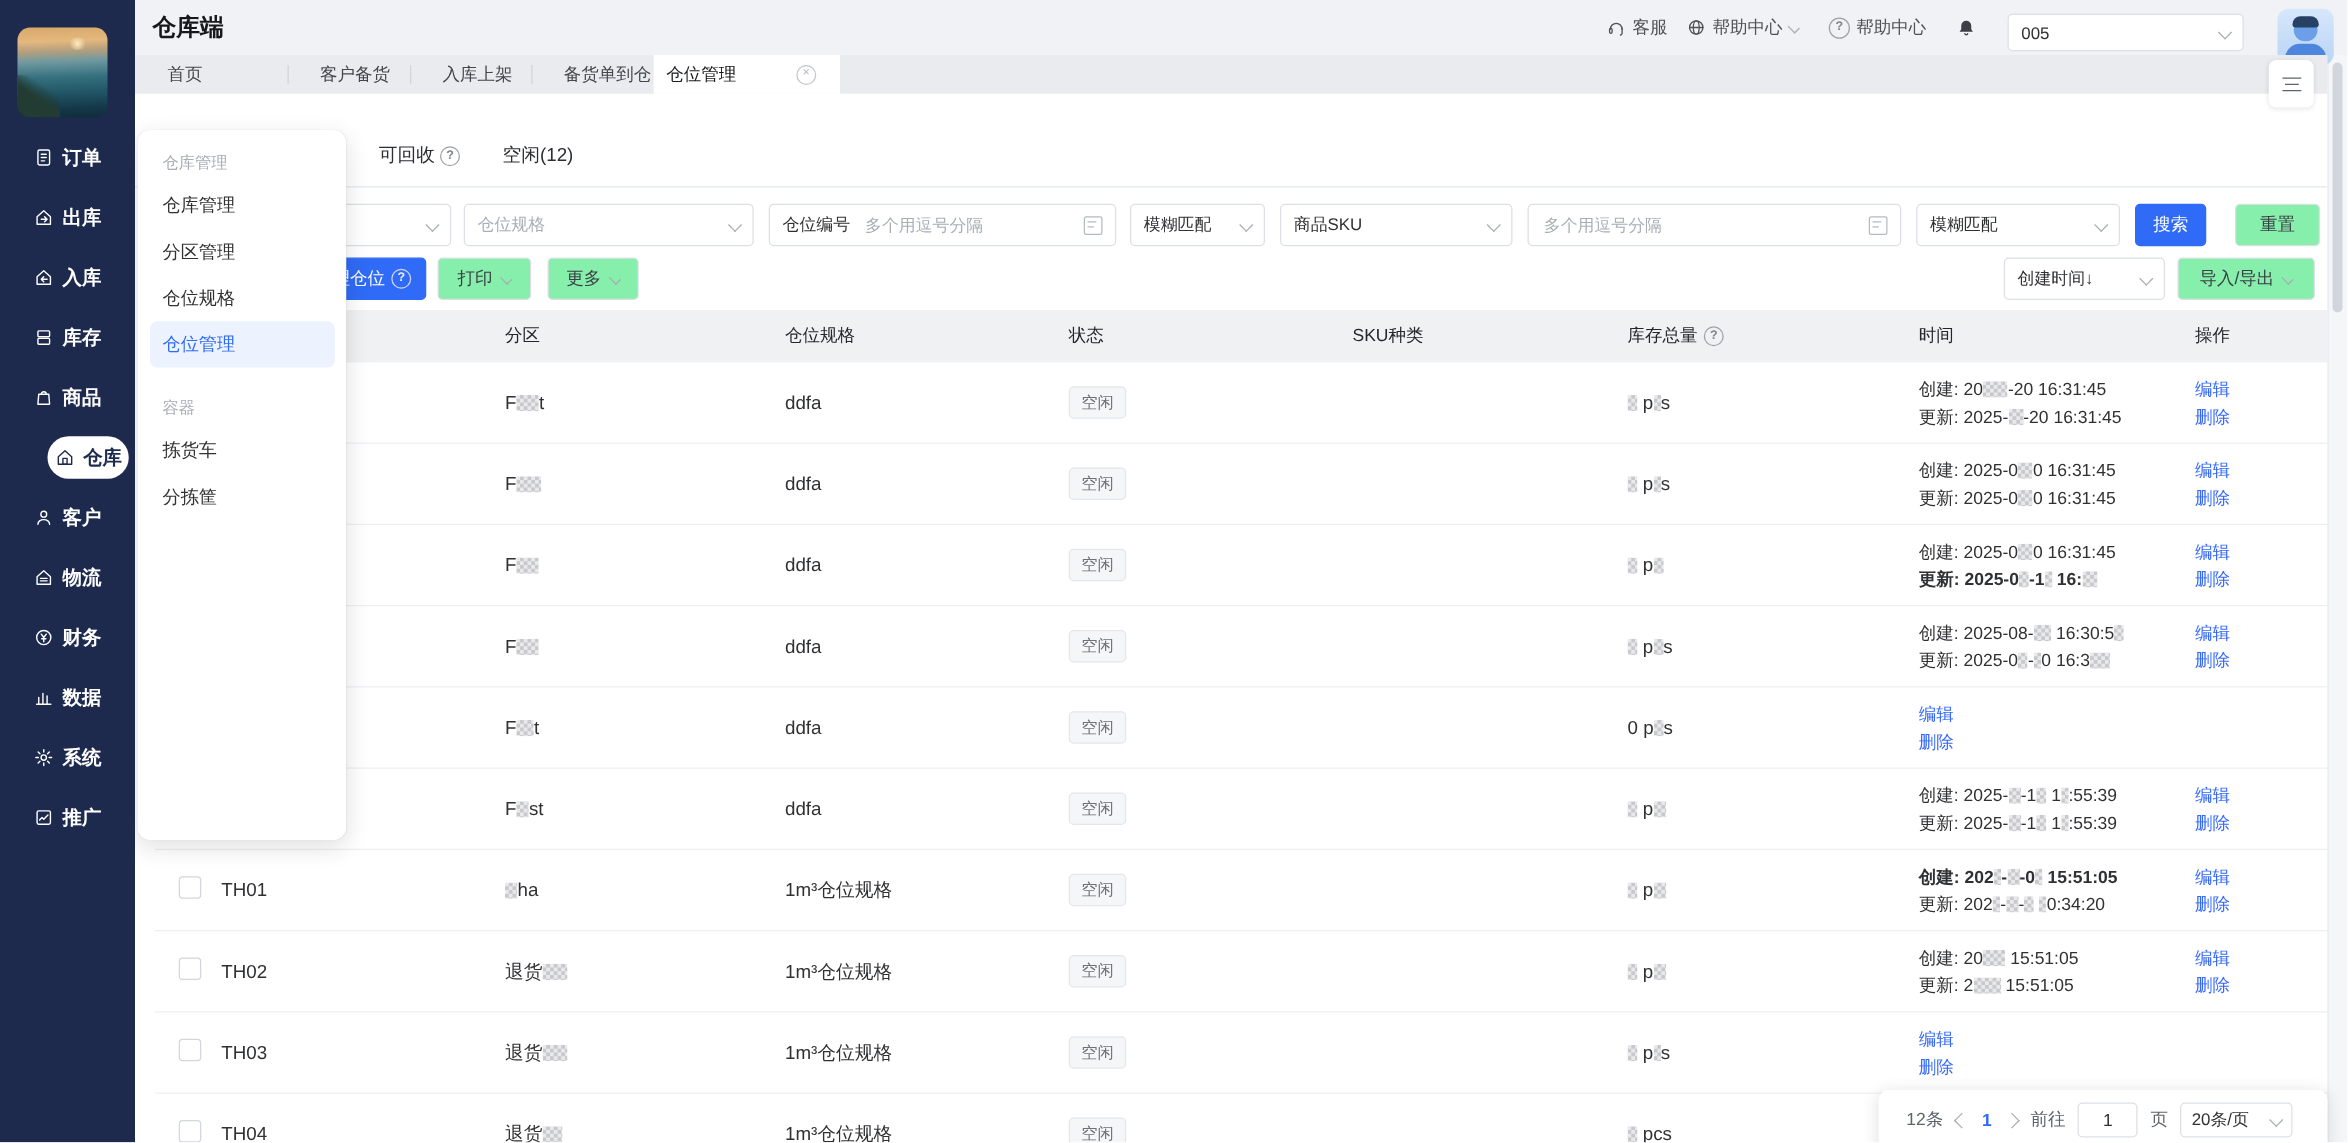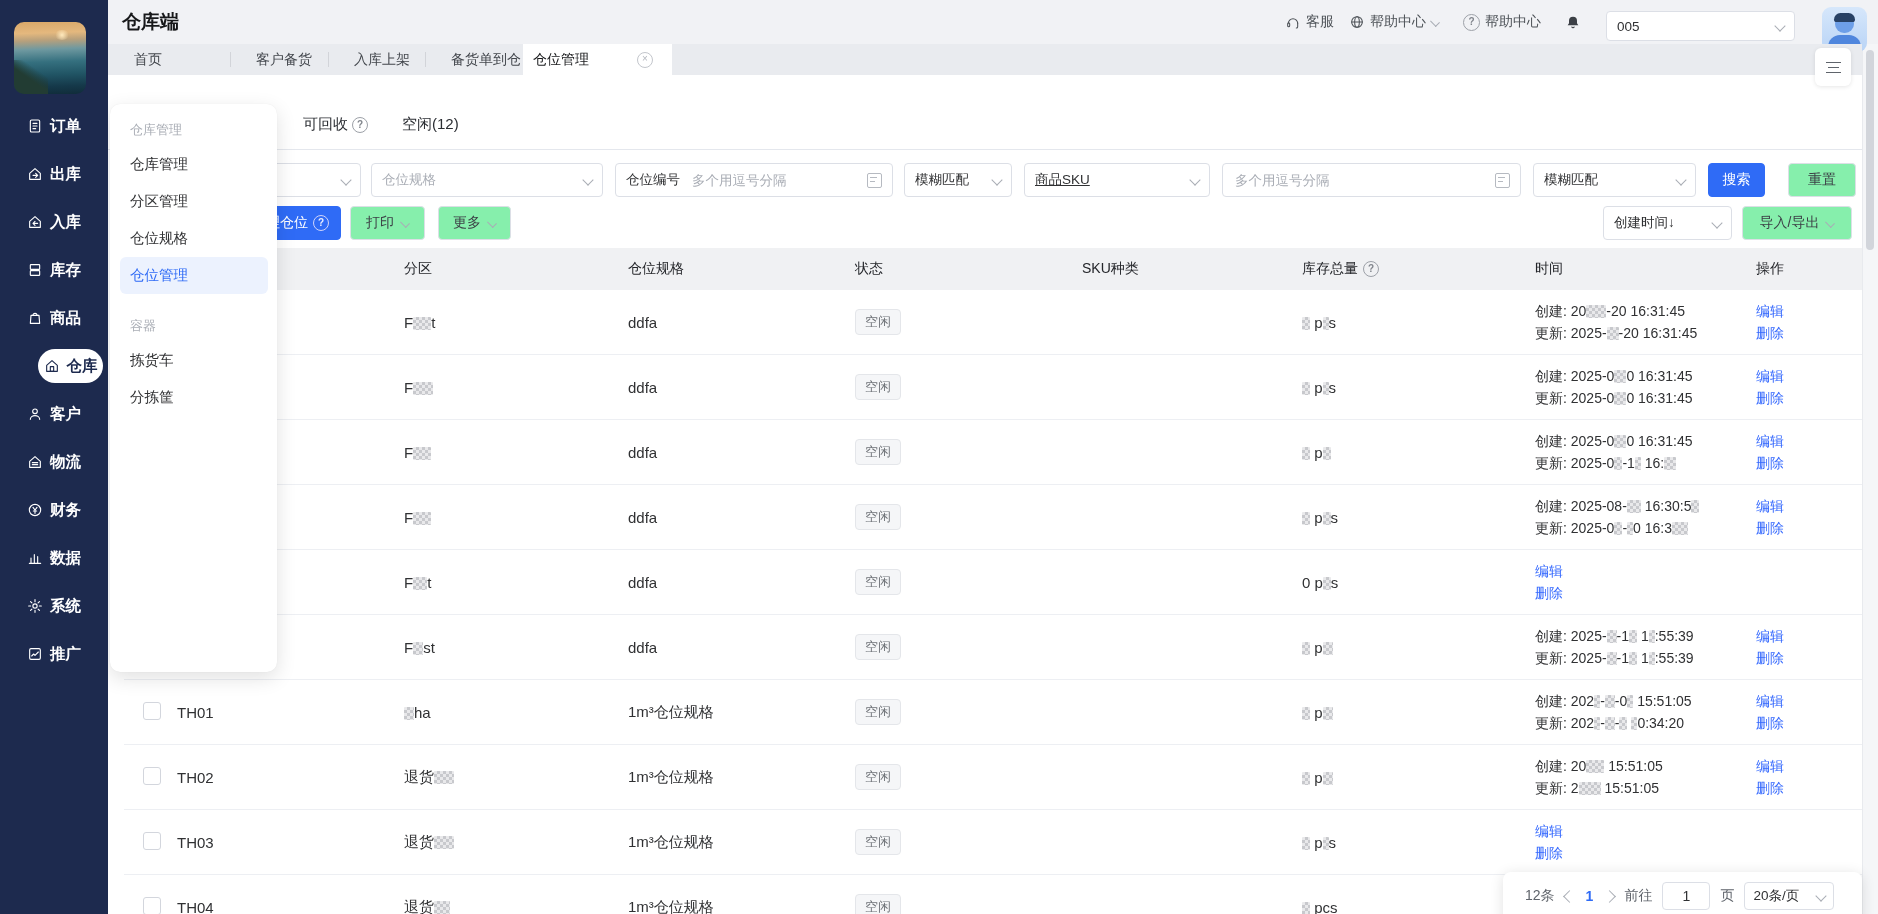--- a/index.html
+++ b/index.html
@@ -214,21 +214,21 @@
   </div>
   <div class="ctrl" style="left:615px;width:278px;cursor:text;">
     <span class="val" style="margin-right:10px;">仓位编号</span>
     <input type="text" placeholder="多个用逗号分隔" style="">
     <span class="batch-icon"></span>
   </div>
   <div class="ctrl" style="left:904px;width:108px;">
     <span class="val">模糊匹配</span>
     <span class="caret"></span>
   </div>
-  <div class="ctrl" style="left:1024px;width:186px;text-decoration:underline;">
+  <div class="ctrl" style="left:1024px;width:186px;">
     <span class="val">商品SKU</span>
     <span class="caret"></span>
   </div>
   <div class="ctrl" style="left:1222px;width:299px;cursor:text;">
     <input type="text" placeholder="多个用逗号分隔" style="">
     <span class="batch-icon"></span>
   </div>
   <div class="ctrl" style="left:1533px;width:163px;">
     <span class="val">模糊匹配</span>
     <span class="caret"></span>
@@ -329,21 +329,21 @@
       <div class="tr">
         <span class="td c-check"><span class="checkbox"></span></span>
         <span class="td c-code"></span>
         <span class="td c-part">F<span class="redact" style="width: 18px;"></span></span>
         <span class="td c-spec">ddfa</span>
         <span class="td c-status"><span class="badge">空闲</span></span>
         <span class="td c-sku"></span>
         <span class="td c-stock"><span class="redact" style="width: 8px;"></span> p<span class="redact" style="width: 8px;"></span></span>
         <span class="td c-time">
           <span style="display: block;">创建: 2025-0<span class="redact" style="width: 12px;"></span>0 16:31:45</span>
-          <span style="display: block;">更新: 2025-0<span class="redact" style="width: 8px;"></span>-1<span class="redact" style="width: 6px;"></span> 16:<span class="redact" style="width: 12px;"></span></span>
+          <span style="display: block; font-weight: bold;">更新: 2025-0<span class="redact" style="width: 8px;"></span>-1<span class="redact" style="width: 6px;"></span> 16:<span class="redact" style="width: 12px;"></span></span>
         </span>
         <span class="td c-ops">
           <a>编辑</a>
           <a>删除</a>
         </span>
       </div>
       <div class="tr">
         <span class="td c-check"><span class="checkbox"></span></span>
         <span class="td c-code"></span>
         <span class="td c-part">F<span class="redact" style="width: 18px;"></span></span>
@@ -392,21 +392,21 @@
       </div>
       <div class="tr">
         <span class="td c-check"><span class="checkbox"></span></span>
         <span class="td c-code">TH01</span>
         <span class="td c-part"><span class="redact" style="width: 10px;"></span>ha</span>
         <span class="td c-spec">1m³仓位规格</span>
         <span class="td c-status"><span class="badge">空闲</span></span>
         <span class="td c-sku"></span>
         <span class="td c-stock"><span class="redact" style="width: 8px;"></span> p<span class="redact" style="width: 10px;"></span></span>
         <span class="td c-time">
-          <span style="display: block;">创建: 202<span class="redact" style="width: 6px;"></span>-<span class="redact" style="width: 10px;"></span>-0<span class="redact" style="width: 6px;"></span> 15:51:05</span>
+          <span style="display: block; font-weight: bold;">创建: 202<span class="redact" style="width: 6px;"></span>-<span class="redact" style="width: 10px;"></span>-0<span class="redact" style="width: 6px;"></span> 15:51:05</span>
           <span style="display: block;">更新: 202<span class="redact" style="width: 6px;"></span>-<span class="redact" style="width: 10px;"></span>-<span class="redact" style="width: 8px;"></span> <span class="redact" style="width: 6px;"></span>0:34:20</span>
         </span>
         <span class="td c-ops">
           <a>编辑</a>
           <a>删除</a>
         </span>
       </div>
       <div class="tr">
         <span class="td c-check"><span class="checkbox"></span></span>
         <span class="td c-code">TH02</span>

